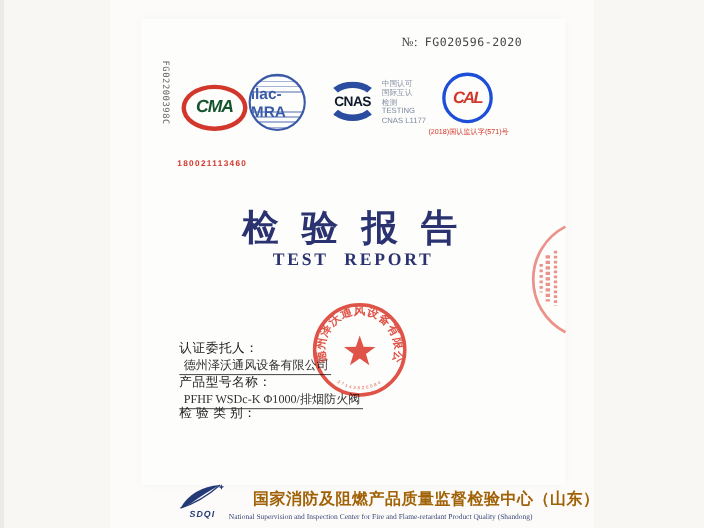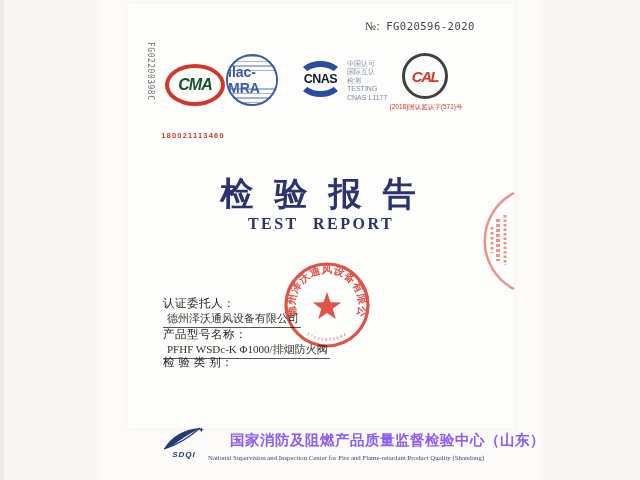--- a/index.html
+++ b/index.html
@@ -3,21 +3,21 @@
 <meta charset="utf-8">
 <style>
   html,body{margin:0;padding:0;background:#e9e8e5;}
   .stage{
     position:relative;width:640px;height:480px;margin:0 auto;
     background:linear-gradient(90deg,#ecebe8 0 4px,#f8f7f4 4px 100px,#fcfbf9 100px 540px,#f8f7f4 540px 100%);
     overflow:hidden;
     font-family:"Liberation Serif", serif;
     color:#2b2b2b;
   }
-  .page{position:absolute;left:128px;top:4px;width:386px;height:424px;background:#fdfdfb;box-shadow:0 0 8px rgba(0,0,0,0.04);text-decoration:underline;}
+  .page{position:absolute;left:128px;top:17px;width:386px;height:424px;background:#fdfdfb;box-shadow:0 0 8px rgba(0,0,0,0.04);text-decoration:underline;}
   
   .no-line{position:absolute;left:237px;top:16px;font-size:11.5px;color:#3a3a3a;letter-spacing:.5px;}
   .no-line .num{font-family:"DejaVu Sans Mono", monospace;font-size:10.5px;margin-left:6px;color:#444;}
   
   .side-code{position:absolute;left:18px;top:38px;writing-mode:vertical-rl;font-family:"DejaVu Sans Mono", monospace;
     font-size:8px;color:#6a6a6a;letter-spacing:.5px;}
   
   .cma{position:absolute;left:37px;top:60px;width:52px;height:34px;border:4px solid #d3372c;border-radius:50%;
     display:flex;align-items:center;justify-content:center;}
   .cma span{font-family:"Liberation Sans", sans-serif;font-weight:bold;font-style:italic;font-size:16px;color:#14532d;letter-spacing:-1px;}
@@ -26,21 +26,21 @@
   .ilac{position:absolute;left:98px;top:50px;width:48px;height:48px;border:2px solid #3a5aa8;border-radius:50%;overflow:hidden;
     background:repeating-linear-gradient(180deg, rgba(58,90,168,.45) 0 1.3px, transparent 1.3px 4.6px);}
   .ilac-band{position:absolute;left:0;top:18px;width:100%;height:12px;background:#fdfdfb;display:flex;align-items:center;justify-content:center;}
   .ilac-band span{font-family:"Liberation Sans", sans-serif;font-weight:bold;font-size:14px;color:#3a5aa8;}
   .cnas{position:absolute;left:169px;top:57px;width:47px;height:36px;border-radius:50%;
     border:6px solid #2b4da0;border-left-color:transparent;border-right-color:transparent;
     display:flex;align-items:center;justify-content:center;box-sizing:border-box;}
   .cnas span{font-family:"Liberation Sans", sans-serif;font-weight:bold;font-size:12.5px;color:#0f172a;letter-spacing:-0.5px;}
   .cnas-txt{position:absolute;left:219px;top:56px;font-family:"Liberation Sans", sans-serif;font-size:7px;line-height:8.4px;color:#7d88a0;}
   .cnas-txt .cn{color:#8a93a8;}
-  .cal{position:absolute;left:274px;top:49px;width:46px;height:46px;border:3px solid #404040;border-radius:50%;
+  .cal{position:absolute;left:274px;top:49px;width:46px;height:46px;border:3px solid #1d4ed8;border-radius:50%;
     display:flex;align-items:center;justify-content:center;box-sizing:border-box;}
   .cal span{font-family:"Liberation Sans", sans-serif;font-weight:bold;font-style:italic;font-size:15px;color:#d3372c;letter-spacing:-1.5px;}
   .cal-code{position:absolute;left:258px;top:99px;width:80px;text-align:center;font-size:6.5px;color:#d3372c;font-family:"Liberation Sans", sans-serif;}
   
   .title-cn{position:absolute;left:0;top:168px;width:100%;text-align:center;
     font-family:"Liberation Sans", sans-serif;font-weight:bold;font-size:33px;color:#2a3270;letter-spacing:6px;}
   .title-en{position:absolute;left:0;top:211px;width:100%;text-align:center;
     font-family:"Liberation Serif", serif;font-weight:bold;font-size:16px;color:#2a3270;letter-spacing:2.5px;word-spacing:8px;}
   
   .form-row{position:absolute;left:35px;width:347px;display:flex;align-items:baseline;font-size:11.5px;color:#222;flex-direction:column;}
@@ -48,21 +48,21 @@
   .form-row .val{flex:1;border-bottom:1px solid #555;padding:0 2px 1px 4px;white-space:nowrap;font-size:11px;color:#333;}
   
   .seal{position:absolute;left:149px;top:251px;width:100px;height:100px;mix-blend-mode:multiply;opacity:.88;}
   
   .pseal{position:absolute;left:340px;top:185px;width:48px;height:105px;opacity:.55;}
   
   .f-logo{position:absolute;left:35px;top:422px;width:42px;height:28px;}
   .f-logo-txt{position:absolute;left:36px;top:446px;width:40px;text-align:center;
     font-family:"Liberation Sans", sans-serif;font-weight:bold;font-style:italic;font-size:8px;color:#233a76;letter-spacing:1px;}
   .f-cn{position:absolute;left:80px;top:427px;width:300px;font-family:"Liberation Sans", sans-serif;
-    font-weight:bold;font-size:14.5px;color:#8b5cf6;letter-spacing:.5px;white-space:nowrap;padding-left:22px;}
+    font-weight:bold;font-size:14.5px;color:#a16207;letter-spacing:.5px;white-space:nowrap;padding-left:22px;}
   .f-en{position:absolute;left:80px;top:450px;width:310px;font-size:6.8px;color:#3a4a78;white-space:nowrap;}
 </style>
 </head>
 <body>
 
 <div class="stage">
   <div class="page">
 
     <div class="no-line">
       <span>№:</span><span class="num">FG020596-2020</span>

